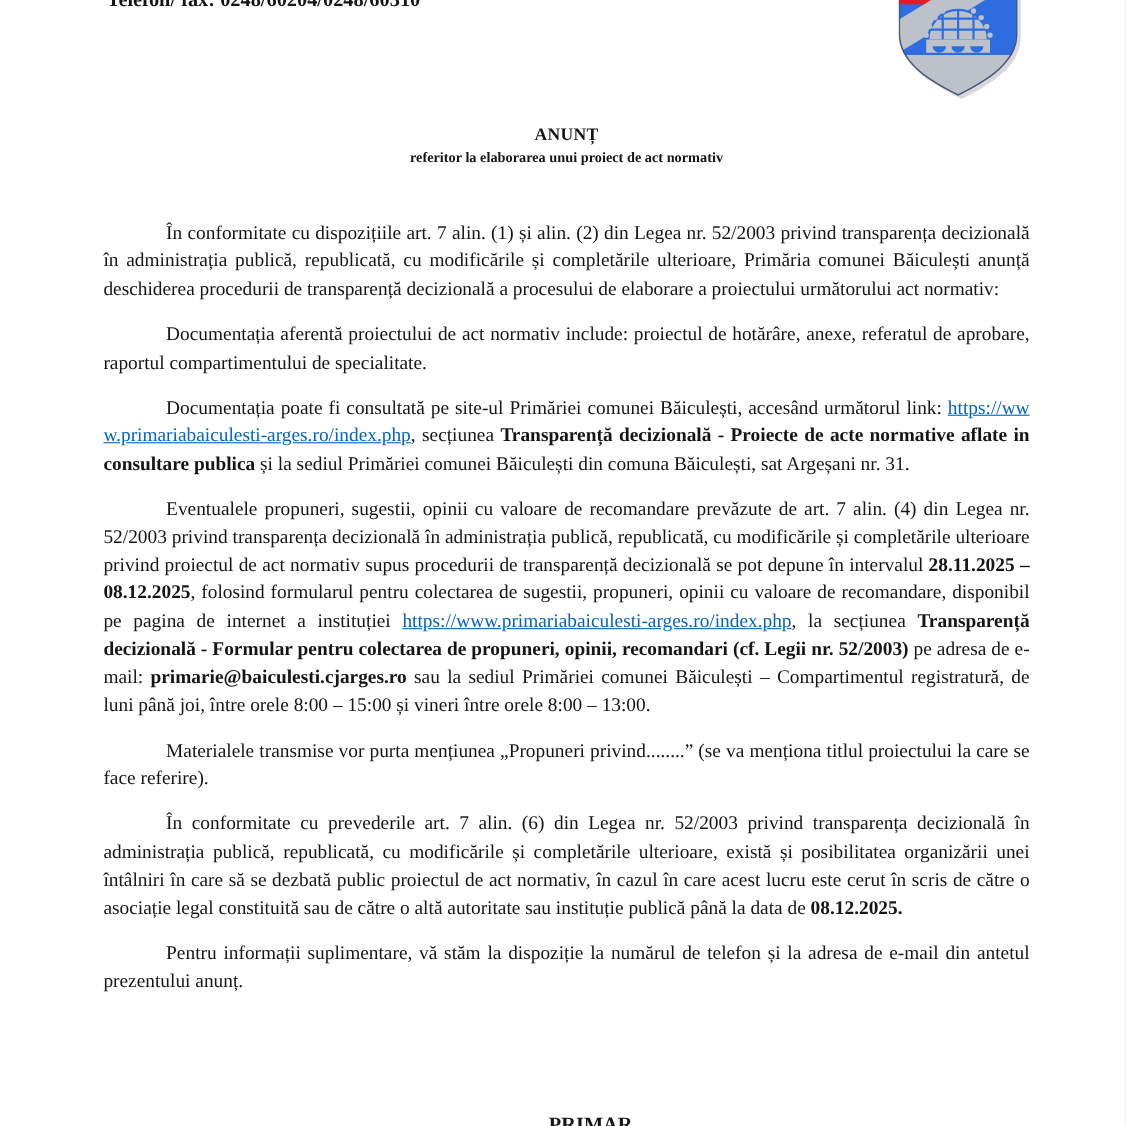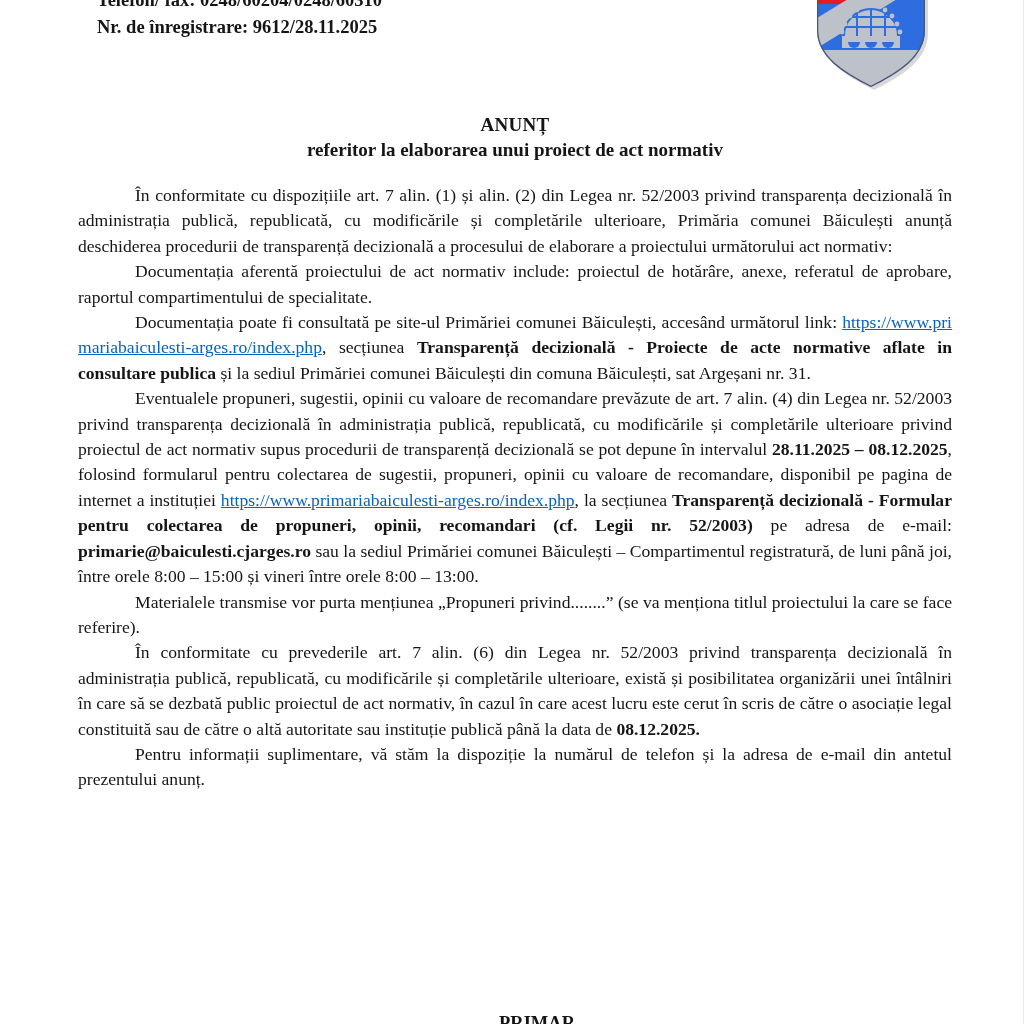--- a/index.html
+++ b/index.html
@@ -17,48 +17,47 @@
     font-weight:bold;font-size:18.5px;line-height:26.5px;
     white-space:nowrap;
   }
   
   .arms{position:absolute;left:810px;top:-62px;width:122px;height:152px;}
   
   .title-block{
     position:absolute;left:78px;top:114px;width:874px;
     text-align:center;font-weight:bold;
   }
-  .title-main{font-size:19px;letter-spacing:.3px;}
-  .title-sub{font-size:19px;margin-top:3px;}
+  .title-main{font-size:16px;letter-spacing:.3px;}
+  .title-sub{font-size:13px;margin-top:3px;}
   
   .doc-body{
     position:absolute;left:78px;top:183px;width:874px;
     font-size:17.6px;line-height:25.4px;
     text-align:justify;text-justify:inter-word;
   }
-  .doc-body p{margin:0;text-indent:57px;}
+  .doc-body p{margin:16px;text-indent:57px;}
   .bold{font-weight:bold;}
   .doc-link{
     color:#0563c1;text-decoration:underline;cursor:pointer;
     word-break:break-all;
   }
   
   .footer{
     position:absolute;left:100px;top:1013px;width:874px;
     text-align:center;font-weight:bold;font-size:18.5px;
   }
 </style>
 </head>
 <body>
 
 <div class="page">
 
   <div class="header">
     <div>Telefon/ fax: 0248/60204/0248/60310</div>
-    <div>Nr. de înregistrare: 9612/28.11.2025</div>
   </div>
 
   <svg class="arms" viewBox="0 0 122 152">
     <defs>
       <clipPath id="shieldClip">
         <path d="M7,1 H115 V92 C115,119 89,135 61,149 C33,135 7,119 7,92 Z"></path>
       </clipPath>
     </defs>
 
     <path d="M10,4 H118 V95 C118,122 92,138 64,152 C36,138 10,122 10,95 Z" fill="#d8d8d8"></path>

